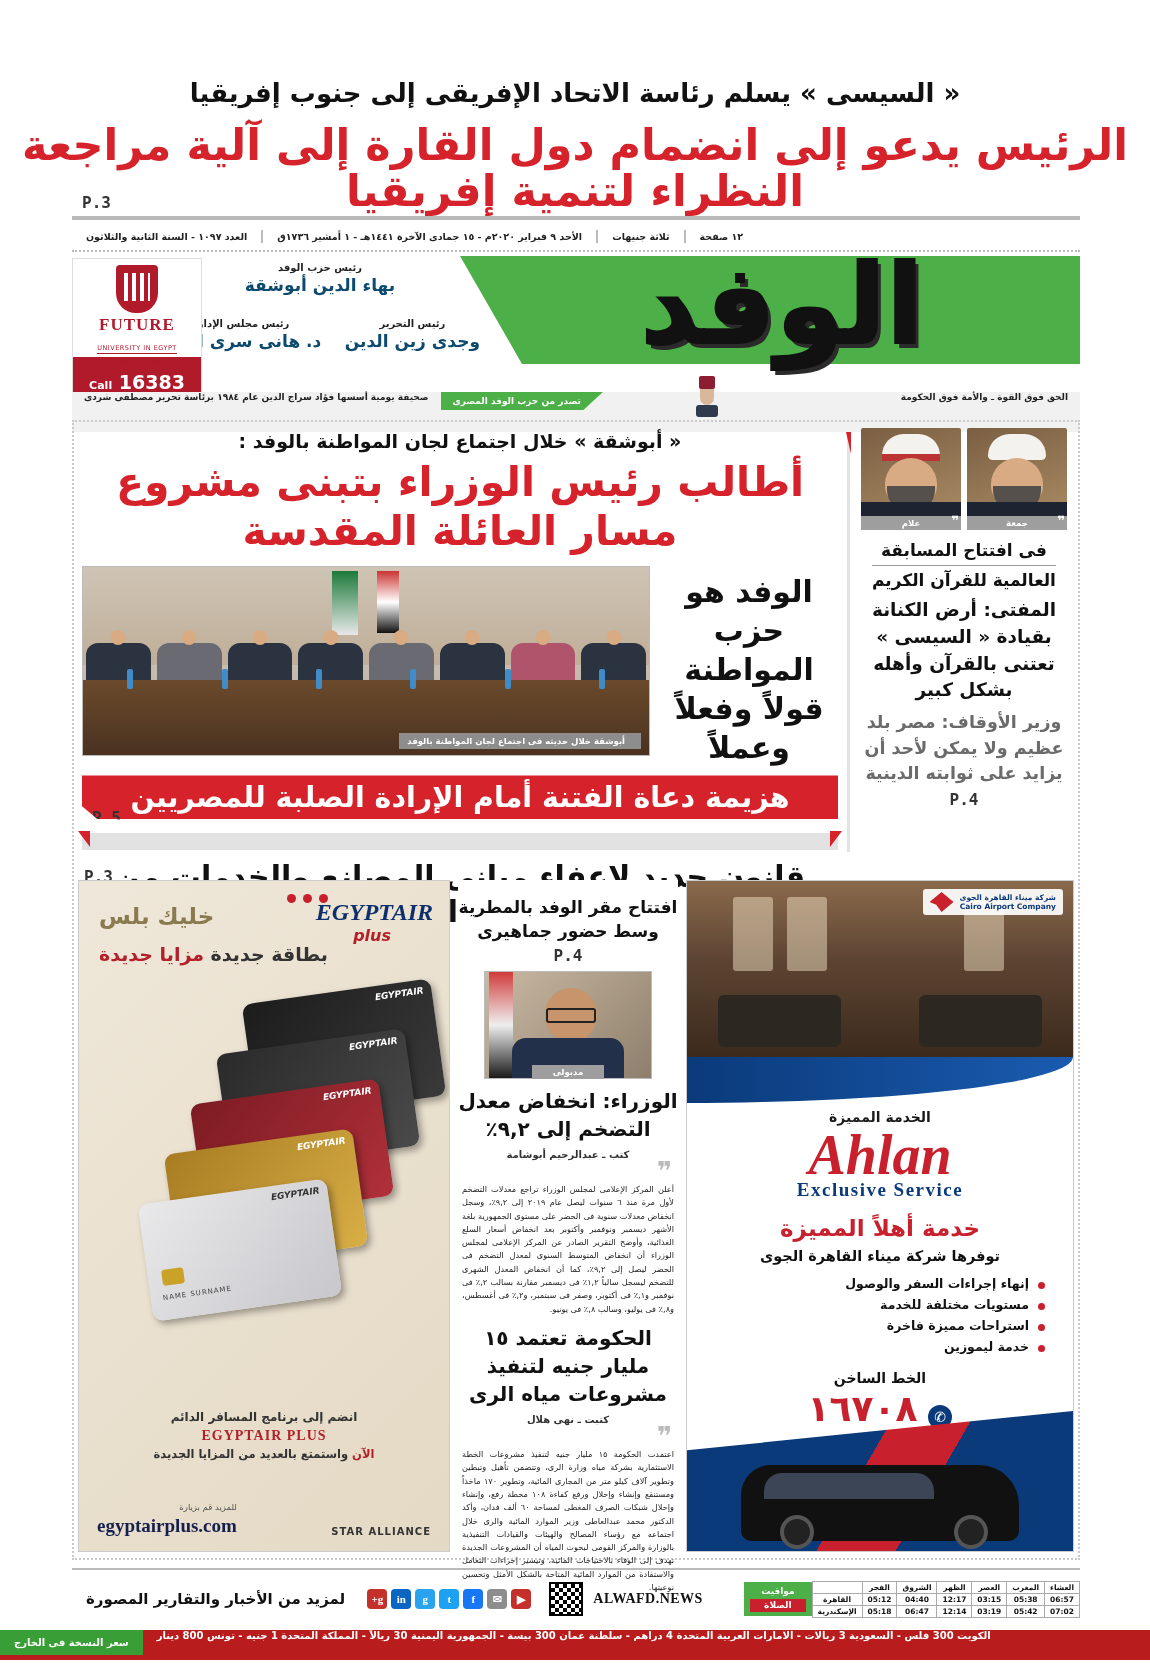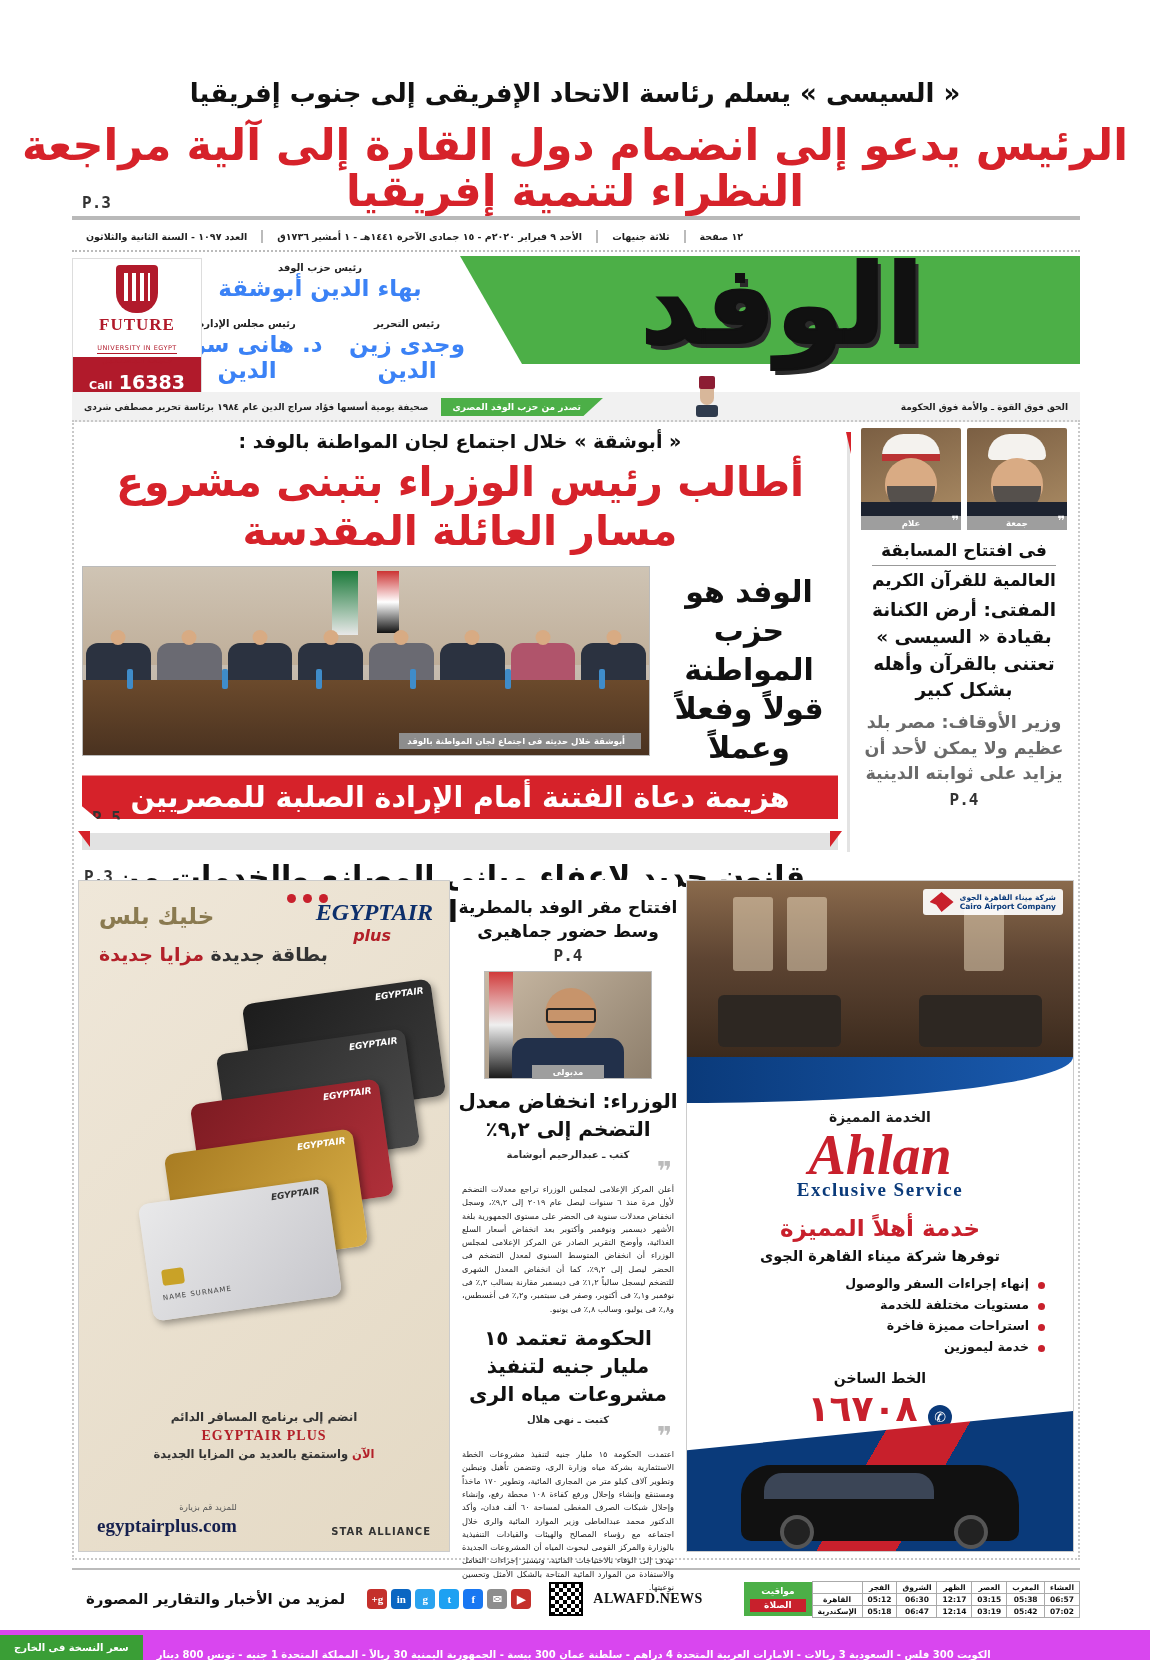--- a/index.html
+++ b/index.html
@@ -31,21 +31,21 @@
   
   .masthead{position:absolute;left:72px;top:256px;width:1008px;height:135px;}
   .green-flag{position:absolute;right:0;top:0;width:620px;height:108px;background:#4caf47;
      clip-path:polygon(0 0,100% 0,100% 100%,62px 100%);}
   .logo-ar{position:absolute;right:18px;top:-8px;width:560px;height:120px;
      font-size:110px;font-weight:bold;color:#111;text-align:center;line-height:115px;
      -webkit-text-stroke:2px #111;letter-spacing:-2px;
      text-shadow:4px 5px 0 #2b2b2b;}
   .mast-titles{position:absolute;right:640px;top:6px;width:240px;text-align:center;}
   .mt-role{font-size:10px;font-weight:bold;color:#222;}
-  .mt-name{font-size:23px;font-weight:bold;color:#3b82f6;margin-top:2px;}
+  .mt-name{font-size:17px;font-weight:bold;color:#0c4a6e;margin-top:2px;}
   .mast-row2{position:absolute;right:600px;top:62px;width:320px;display:flex;
      flex-direction:row-reverse;justify-content:space-between;}
   .mast-row2 .blk{text-align:center;}
 
   .fue{position:absolute;left:0;top:2px;width:128px;height:136px;background:#fff;
      border:1px solid #ddd;overflow:hidden;}
   .fue-top{height:92px;background:#fff;text-align:center;position:relative;}
   .fue-shield{width:42px;height:48px;margin:6px auto 0;background:#b11a2b;
      border-radius:4px 4px 20px 20px;position:relative;}
   .fue-shield:after{content:"";position:absolute;left:8px;top:8px;right:8px;bottom:12px;
@@ -54,22 +54,22 @@
      font-family:"Liberation Serif",serif;margin-top:2px;}
   .fue-sub{font-size:6.5px;color:#b11a2b;letter-spacing:.5px;border-bottom:1px solid #b11a2b;
      display:inline-block;padding-bottom:1px;}
   .fue-ar{font-size:7.5px;color:#b11a2b;margin-top:2px;}
   .fue-bot{height:43px;background:#b11a2b;color:#fff;text-align:center;padding-top:14px;}
   .fue-call{font-size:19px;font-weight:bold;}
   .fue-call small{font-size:11px;font-weight:bold;}
   .fue-url{font-size:7px;letter-spacing:.5px;}
 
   
-  .mast-strip{position:absolute;left:72px;top:392px;width:1008px;height:30px;
-     background:#f1f1f1;display:flex;flex-direction:row-reverse;align-items:center;}
+  .mast-strip{position:absolute;left:72px;top:392px;width:1008px;height:40px;
+     background:#f1f1f1;display:flex;flex-direction:row-reverse;align-items:flex-start;}
   .strip-tag{font-size:9px;font-weight:bold;color:#222;padding:0 12px;}
   .strip-green{background:#4caf47;color:#fff;font-size:9px;font-weight:bold;
      padding:4px 22px 4px 12px;clip-path:polygon(0 0,100% 0,88% 100%,0 100%);}
   .strip-left{margin-left:auto;font-size:9px;font-weight:bold;color:#222;padding:0 12px;}
   .strip-fez{position:absolute;right:360px;top:-16px;width:26px;height:40px;}
   .fez{width:16px;height:13px;background:#8c1d33;border-radius:2px;margin:0 auto;}
   .fez-face{width:14px;height:16px;background:#d8b79a;border-radius:0 0 7px 7px;margin:0 auto;}
   .fez-body{width:22px;height:12px;background:#2f3b4d;border-radius:3px;margin:0 auto;}
 
   
@@ -281,22 +281,22 @@
      letter-spacing:.5px;direction:ltr;}
   .prayer{margin-left:auto;display:flex;flex-direction:row-reverse;align-items:center;}
   .prayer-badge{background:#4caf47;color:#fff;font-size:9px;font-weight:bold;text-align:center;
      padding:4px 6px;line-height:1.3;}
   .prayer-badge .b2{background:#c8202c;display:block;margin-top:1px;padding:1px 14px;}
   .ptable{border-collapse:collapse;font-size:7.5px;}
   .ptable td,.ptable th{border:1px solid #aaa;padding:1px 5px;text-align:center;color:#111;
      font-weight:bold;}
 
   
-  .pricebar{position:absolute;left:0;top:1630px;width:1150px;height:30px;background:#d946ef;
-     display:flex;flex-direction:row-reverse;align-items:flex-end;color:#fff;}
+  .pricebar{position:absolute;left:0;top:1630px;width:1150px;height:30px;background:#b91c1c;
+     display:flex;flex-direction:row-reverse;align-items:flex-start;color:#fff;}
   .price-label{background:#3a9e36;font-size:10px;font-weight:bold;padding:7px 14px;}
   .price-text{font-size:10px;font-weight:bold;padding:0 14px;}
 </style>
 </head>
 <body>
 
 <div class="page">
 
   <div class="topwrap">
     <div class="teaser-black ar">« السيسى » يسلم رئاسة الاتحاد الإفريقى إلى جنوب إفريقيا</div>
@@ -619,21 +619,21 @@
           <th>الظهر</th>
           <th>الشروق</th>
           <th>الفجر</th>
           <th></th>
         </tr>
         <tr>
           <td>06:57</td>
           <td>05:38</td>
           <td>03:15</td>
           <td>12:17</td>
-          <td>06:30</td>
+          <td>04:40</td>
           <td>05:12</td>
           <td>القاهرة</td>
         </tr>
         <tr>
           <td>07:02</td>
           <td>05:42</td>
           <td>03:19</td>
           <td>12:14</td>
           <td>06:47</td>
           <td>05:18</td>

